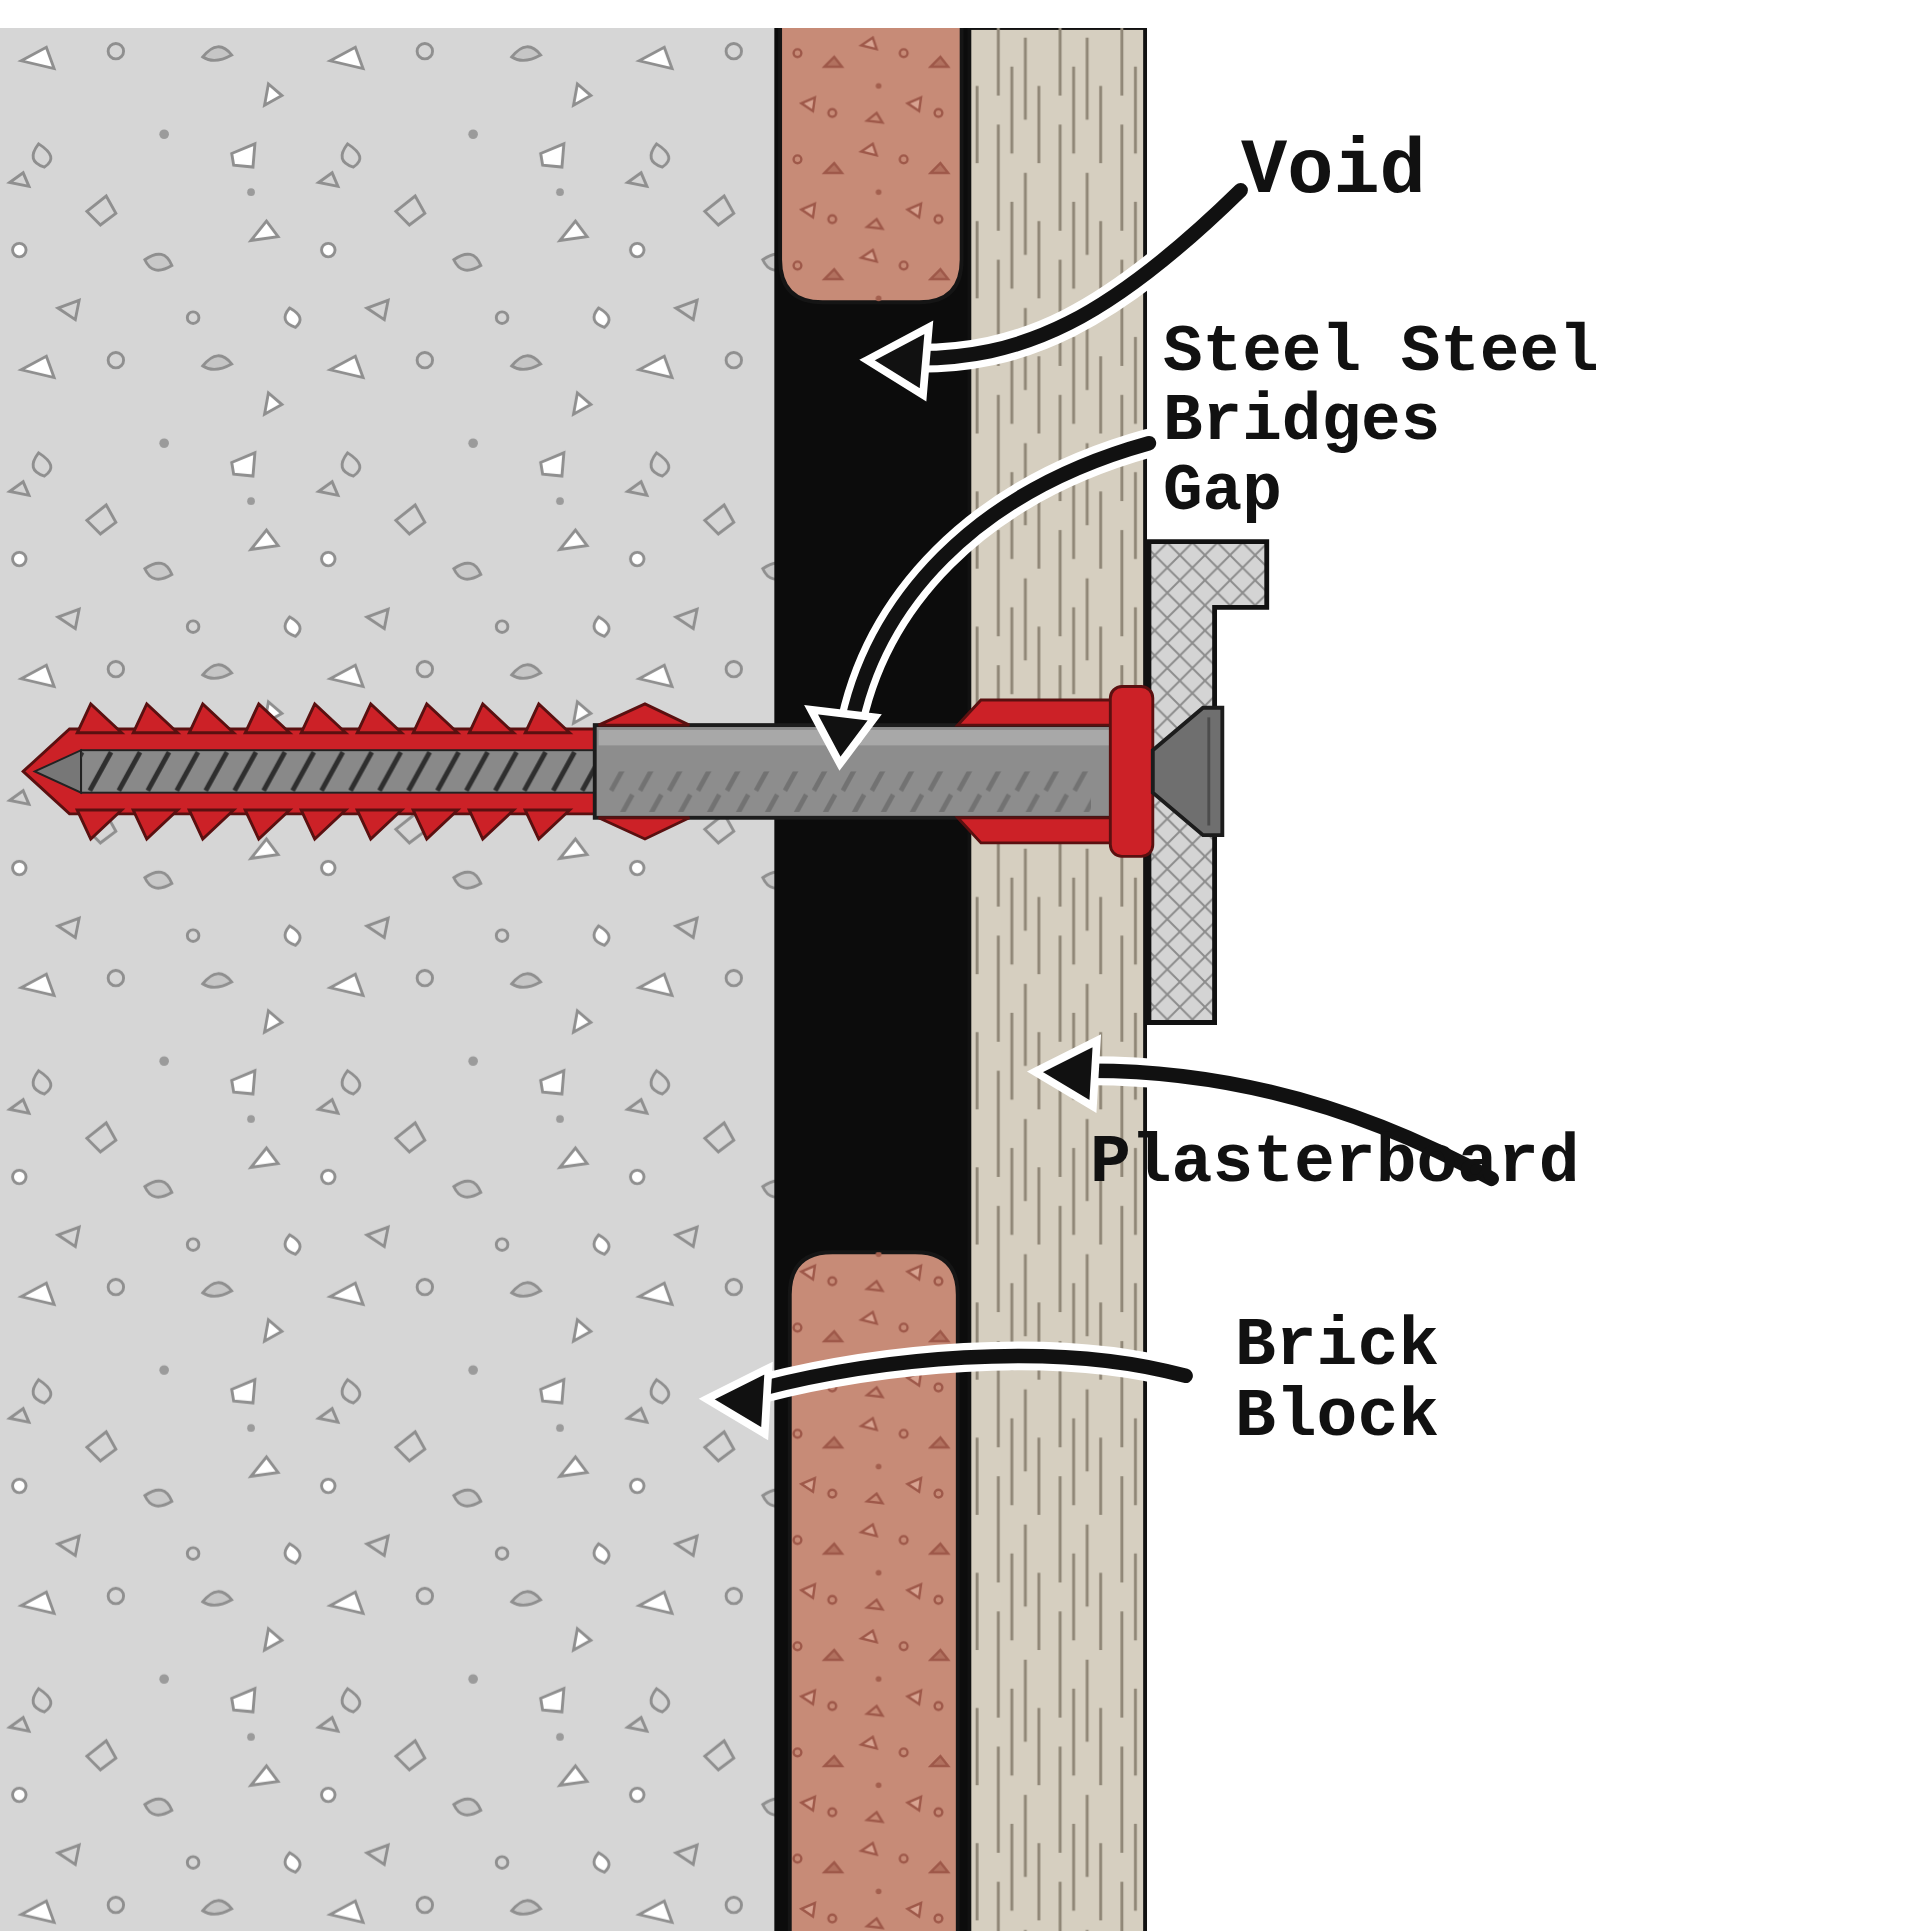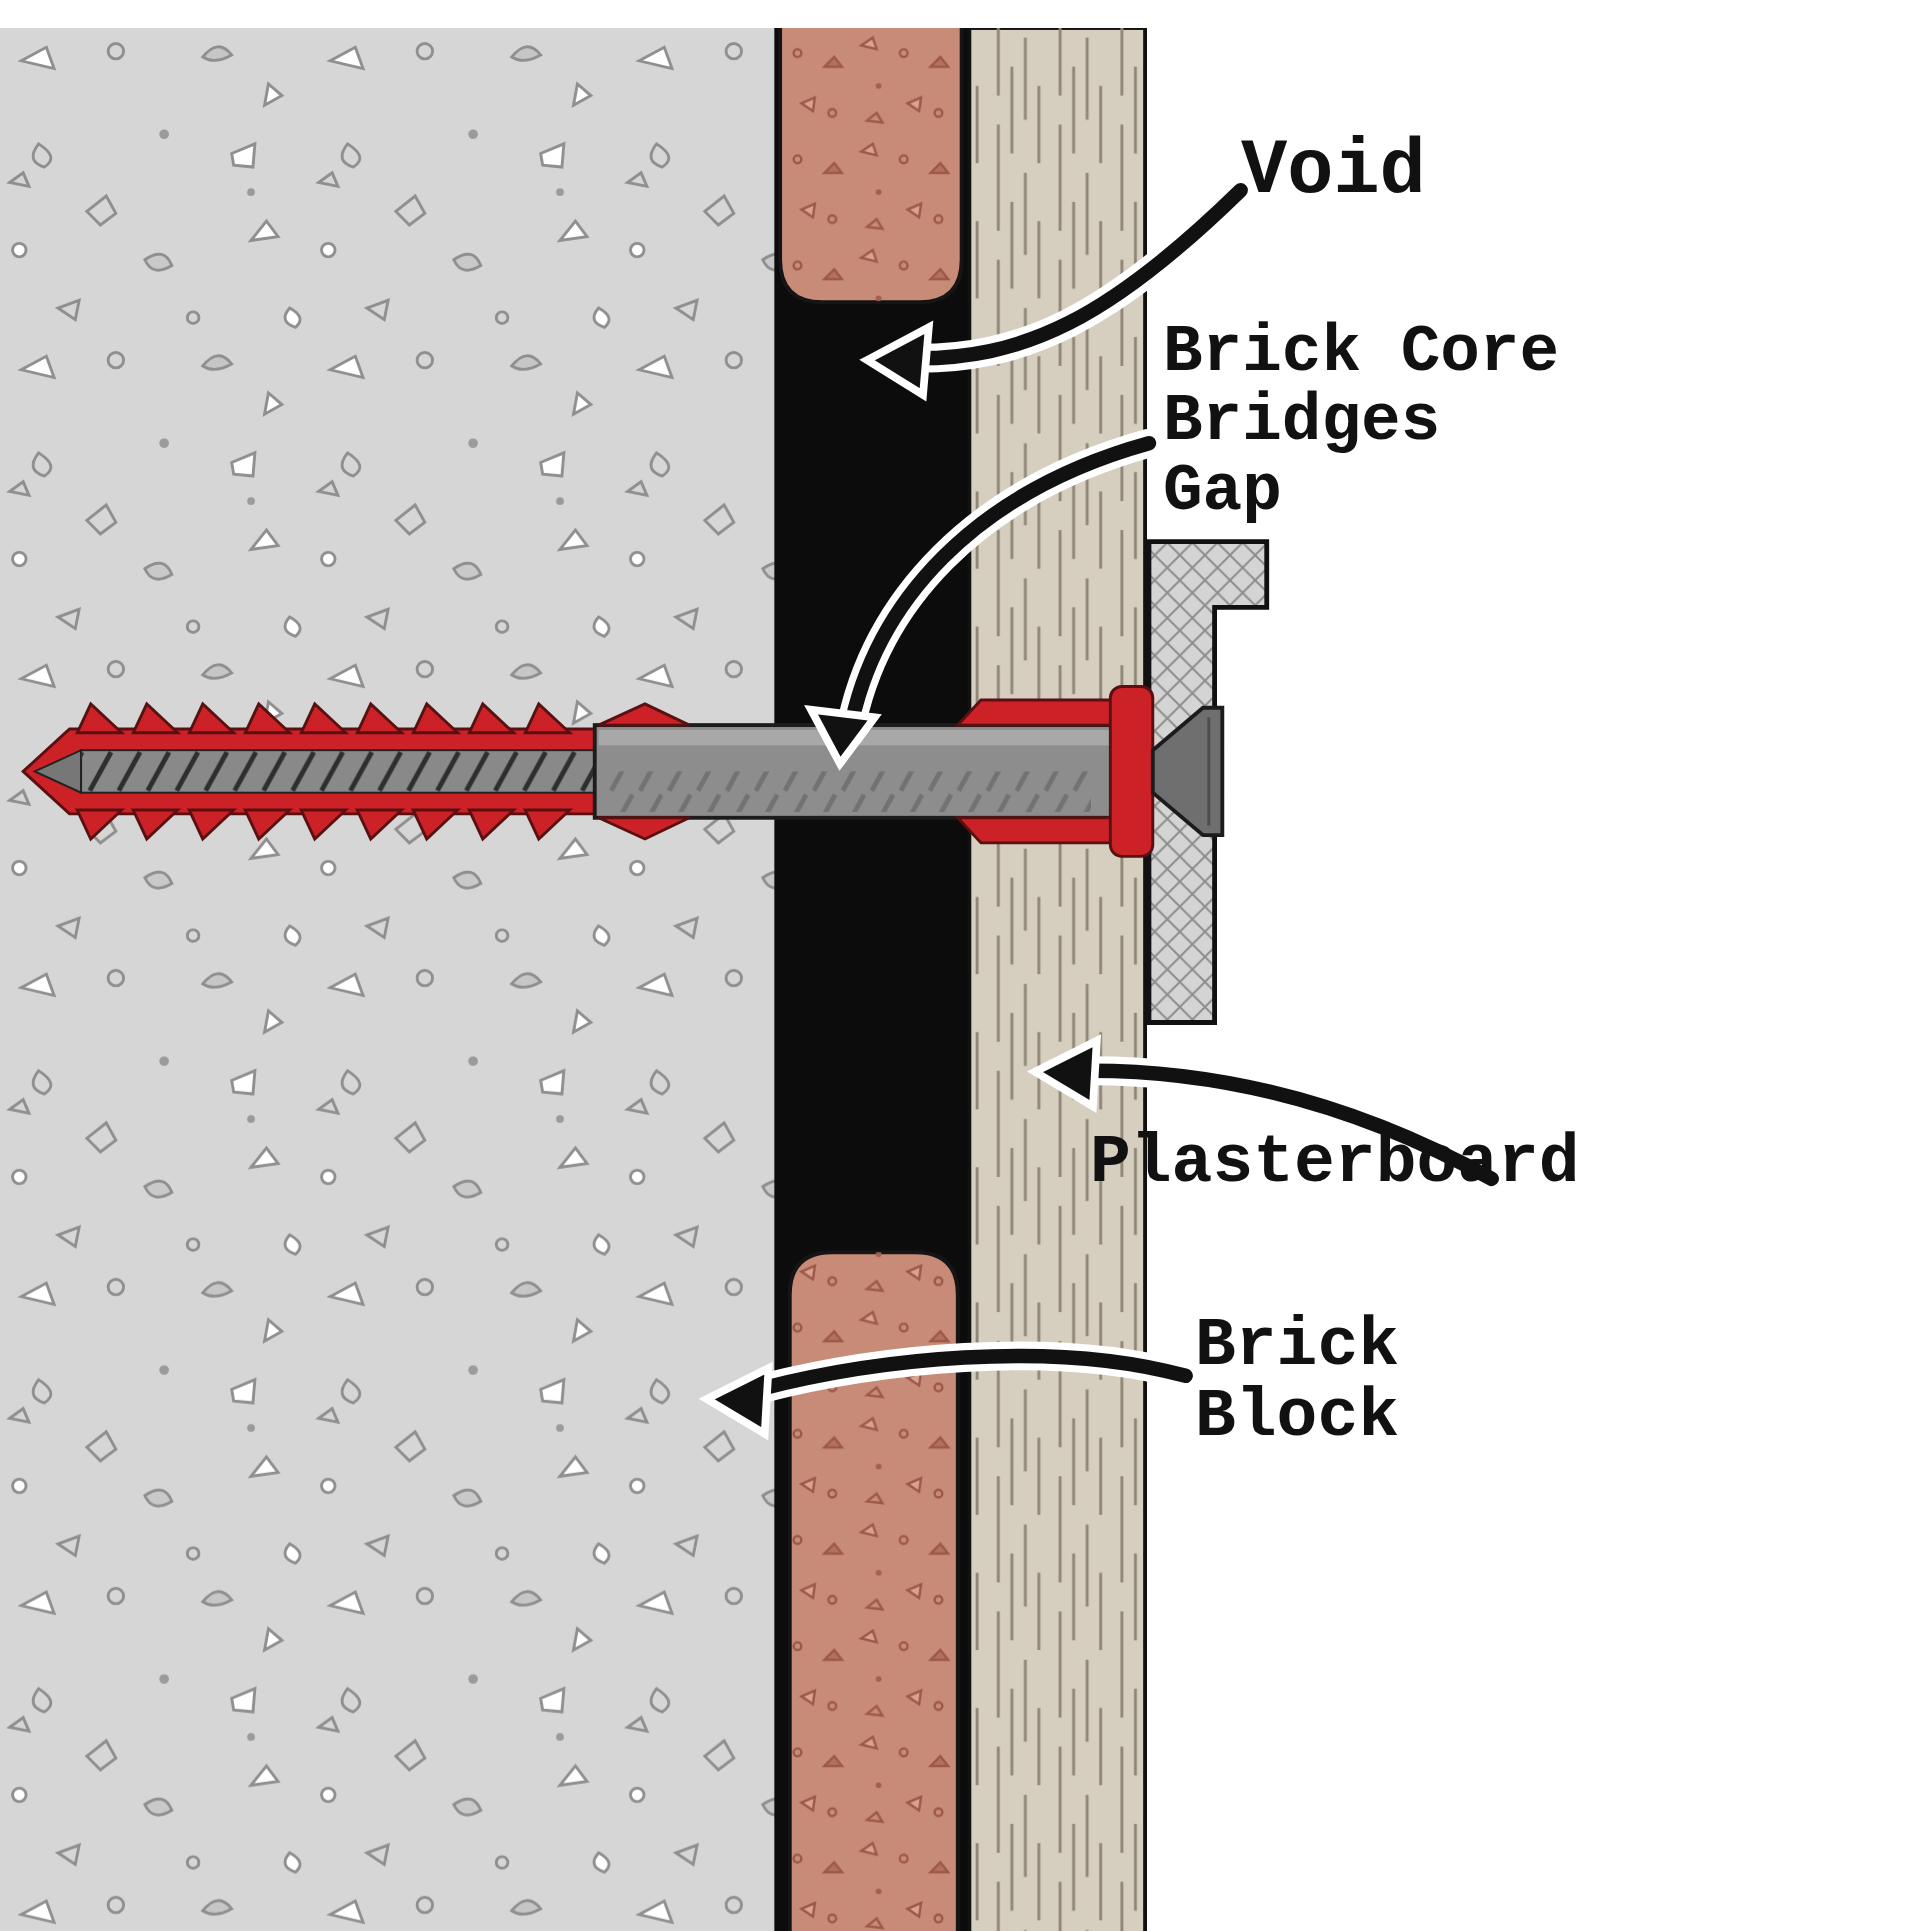--- a/index.html
+++ b/index.html
@@ -16,21 +16,21 @@
     position:absolute;
     font-weight:bold;
     color:var(--label-text,#111);
     white-space:pre-line;
     line-height:1.05;
     letter-spacing:0px;
   }
   .label-void{left:1241px;top:104px;font-size:77px;}
   .label-steelcore{left:1163px;top:290px;font-size:66px;}
   .label-plasterboard{left:1090px;top:1099px;font-size:68px;}
-  .label-brickblock{left:1195px;top:1282px;font-size:68px;}
+  .label-brickblock{left:1235px;top:1282px;font-size:68px;}
 </style>
 </head>
 <body>
 
 <div class="stage">
 
   <svg width="1931" height="1931" viewBox="0 0 2000 2000">
     <defs>
       <pattern id="speckles" width="320" height="320" patternUnits="userSpaceOnUse">
         <g fill="none" stroke="#8f8f8f" stroke-width="3">
@@ -160,21 +160,21 @@
     </g>
 
     <g>
       <path d="M1228,1396 C1090,1358 905,1378 778,1412" fill="none" stroke="#ffffff" stroke-width="30" stroke-linecap="round"></path>
       <path d="M1228,1396 C1090,1358 905,1378 778,1412" fill="none" stroke="#111111" stroke-width="15" stroke-linecap="round"></path>
       <polygon points="732,1420 796,1388 792,1456" fill="#111111" stroke="#ffffff" stroke-width="8"></polygon>
     </g>
   </svg>
 
   <div class="label label-void">Void</div>
-  <div class="label label-steelcore">Brick Core
+  <div class="label label-steelcore">Steel Steel
 Bridges
 Gap</div>
   <div class="label label-plasterboard">Plasterboard</div>
   <div class="label label-brickblock">Brick
 Block</div>
 
 </div>
 
 
 </body></html>

